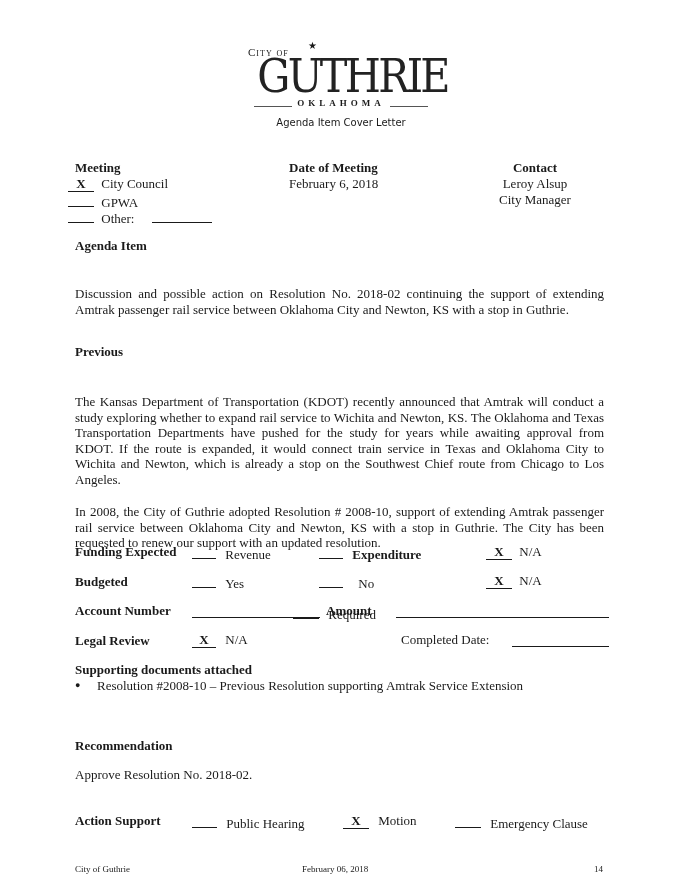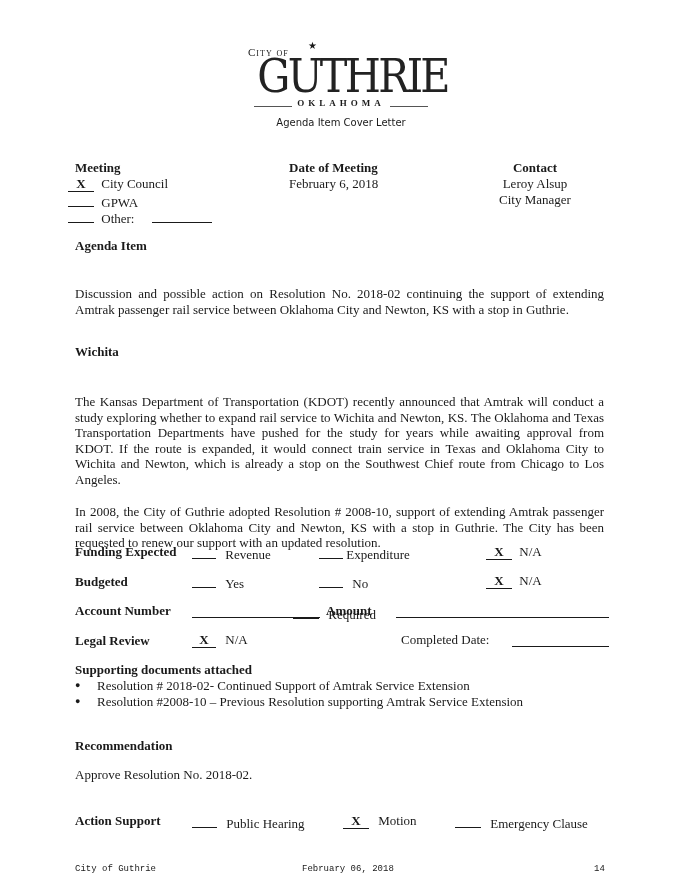--- a/index.html
+++ b/index.html
@@ -10,21 +10,21 @@
   .blank { display: inline-block; border-bottom: 1px solid #1a1a1a; height: 14px; vertical-align: baseline; text-align: center; font-weight: bold; line-height: 14px; }
   .para { position: absolute; left: 75px; width: 529px; text-align: justify; line-height: 15.6px; font-size: 13px; margin-top: 20px; }
   
   .logo { position: absolute; left: 248px; top: 40px; width: 186px; height: 72px; }
   .logo-city { position: absolute; top: 6px; left: 0; width: 186px; text-align: left; font-size: 11px; letter-spacing: 1px; font-family: "Liberation Serif", serif; }
   .logo-star { position: absolute; top: 0px; left: 60px; font-size: 10px; }
   .logo-main { position: absolute; top: 12px; left: 0; width: 186px; text-align: center; font-size: 46px; line-height: 48px; font-family: "DejaVu Serif", serif; letter-spacing: -3px; color: #222; transform: scaleX(0.9); }
   .logo-line { position: absolute; top: 66px; height: 1px; background: #555; }
   .logo-ok { position: absolute; top: 58px; left: 0; width: 186px; text-align: center; font-size: 9px; letter-spacing: 4px; font-weight: bold; }
   .subtitle { position: absolute; top: 117px; left: 0; width: 682px; text-align: center; font-family: "DejaVu Sans", sans-serif; font-size: 10px; }
-  .footer { position: absolute; top: 864px; font-family: Liberation Mono, monospace; font-size: 9px; }
+  .footer { position: absolute; top: 864px; font-family: Liberation Serif, serif; font-size: 9px; }
   ul.docs { position: absolute; left: 75px; top: 678px; margin: 0; padding: 0; list-style: none; }
   ul.docs li { line-height: 15.5px; position: relative; padding-left: 22px; }
   ul.docs li::before { content: "\25CF"; position: absolute; left: 0; font-size: 9px; top: 0; }
 </style>
 </head>
 <body>
 
 <div class="logo">
   <span class="logo-star">★</span>
   <div class="logo-city" style="font-variant: small-caps;">City of</div>
@@ -53,46 +53,46 @@
 <div class="abs b" style="left:289px;top:160px;">Date of Meeting</div>
 <div class="abs" style="left:289px;top:176px;">February 6, 2018</div>
 
 <div class="abs b" style="left:440px;top:160px;width:190px;text-align:center;">Contact</div>
 <div class="abs" style="left:440px;top:176px;width:190px;text-align:center;">Leroy Alsup</div>
 <div class="abs" style="left:440px;top:192px;width:190px;text-align:center;">City Manager</div>
 
 <div class="abs b" style="left:75px;top:238px;">Agenda Item</div>
 <div class="para" style="top:266px;">Discussion and possible action on Resolution No. 2018-02 continuing the support of extending Amtrak passenger rail service between Oklahoma City and Newton, KS with a stop in Guthrie.</div>
 
-<div class="abs b" style="left:75px;top:344px;">Wichita</div>
+<div class="abs b" style="left:75px;top:344px;">Previous</div>
 <div class="para" style="top:374px;">The Kansas Department of Transportation (KDOT) recently announced that Amtrak will conduct a study exploring whether to expand rail service to Wichita and Newton, KS. The Oklahoma and Texas Transportation Departments have pushed for the study for years while awaiting approval from KDOT. If the route is expanded, it would connect train service in Texas and Oklahoma City to Wichita and Newton, which is already a stop on the Southwest Chief route from Chicago to Los Angeles.</div>
 <div class="para" style="top:484px;">In 2008, the City of Guthrie adopted Resolution # 2008-10, support of extending Amtrak passenger rail service between Oklahoma City and Newton, KS with a stop in Guthrie. The City has been requested to renew our support with an updated resolution.</div>
 
 <div class="abs b" style="left:75px;top:544px;">Funding Expected</div>
 <div class="abs" style="left:192px;top:544px;text-align:right;">
   <span class="blank" style="width:24px;"></span>
   <span style="margin-left:6px;">Revenue</span>
 </div>
 <div class="abs" style="left:319px;top:544px;">
   <span class="blank" style="width:24px;"></span>
-  <span style="">Expenditure</span>
+  <span style="margin-left:6px;font-weight:bold;">Expenditure</span>
 </div>
 <div class="abs" style="left:486px;top:544px;">
   <span class="blank" style="width:26px;">X</span>
   <span style="margin-left:4px;">N/A</span>
 </div>
 
 <div class="abs b" style="left:75px;top:574px;">Budgeted</div>
 <div class="abs" style="left:192px;top:573px;">
   <span class="blank" style="width:24px;"></span>
   <span style="margin-left:6px;">Yes</span>
 </div>
 <div class="abs" style="left:319px;top:573px;">
   <span class="blank" style="width:24px;"></span>
-  <span style="margin-left:6px;">No</span>
+  <span style="margin-left:12px;">No</span>
 </div>
 <div class="abs" style="left:486px;top:573px;">
   <span class="blank" style="width:26px;">X</span>
   <span style="margin-left:4px;">N/A</span>
 </div>
 
 <div class="abs b" style="left:75px;top:603px;">Account Number</div>
 <div class="abs" style="left:192px;top:603px;">
   <span class="blank" style="width:128px;"></span>
 </div>
@@ -110,21 +110,20 @@
   <span class="blank" style="width:26px;"></span>
   <span style="margin-left:6px;">Required</span>
 </div>
 <div class="abs" style="left:401px;top:632px;">Completed Date:</div>
 <div class="abs" style="left:512px;top:632px;">
   <span class="blank" style="width:97px;"></span>
 </div>
 
 <div class="abs b" style="left:75px;top:662px;">Supporting documents attached</div>
 <ul class="docs">
-  <li>Resolution # 2018-02- Continued Support of Amtrak Service Extension</li>
   <li>Resolution #2008-10 – Previous Resolution supporting Amtrak Service Extension</li>
 </ul>
 
 <div class="abs b" style="left:75px;top:738px;">Recommendation</div>
 <div class="abs" style="left:75px;top:767px;">Approve Resolution No. 2018-02.</div>
 
 <div class="abs b" style="left:75px;top:813px;">Action Support</div>
 <div class="abs" style="left:192px;top:813px;">
   <span class="blank" style="width:25px;"></span>
   <span style="margin-left:6px;">Public Hearing</span>

